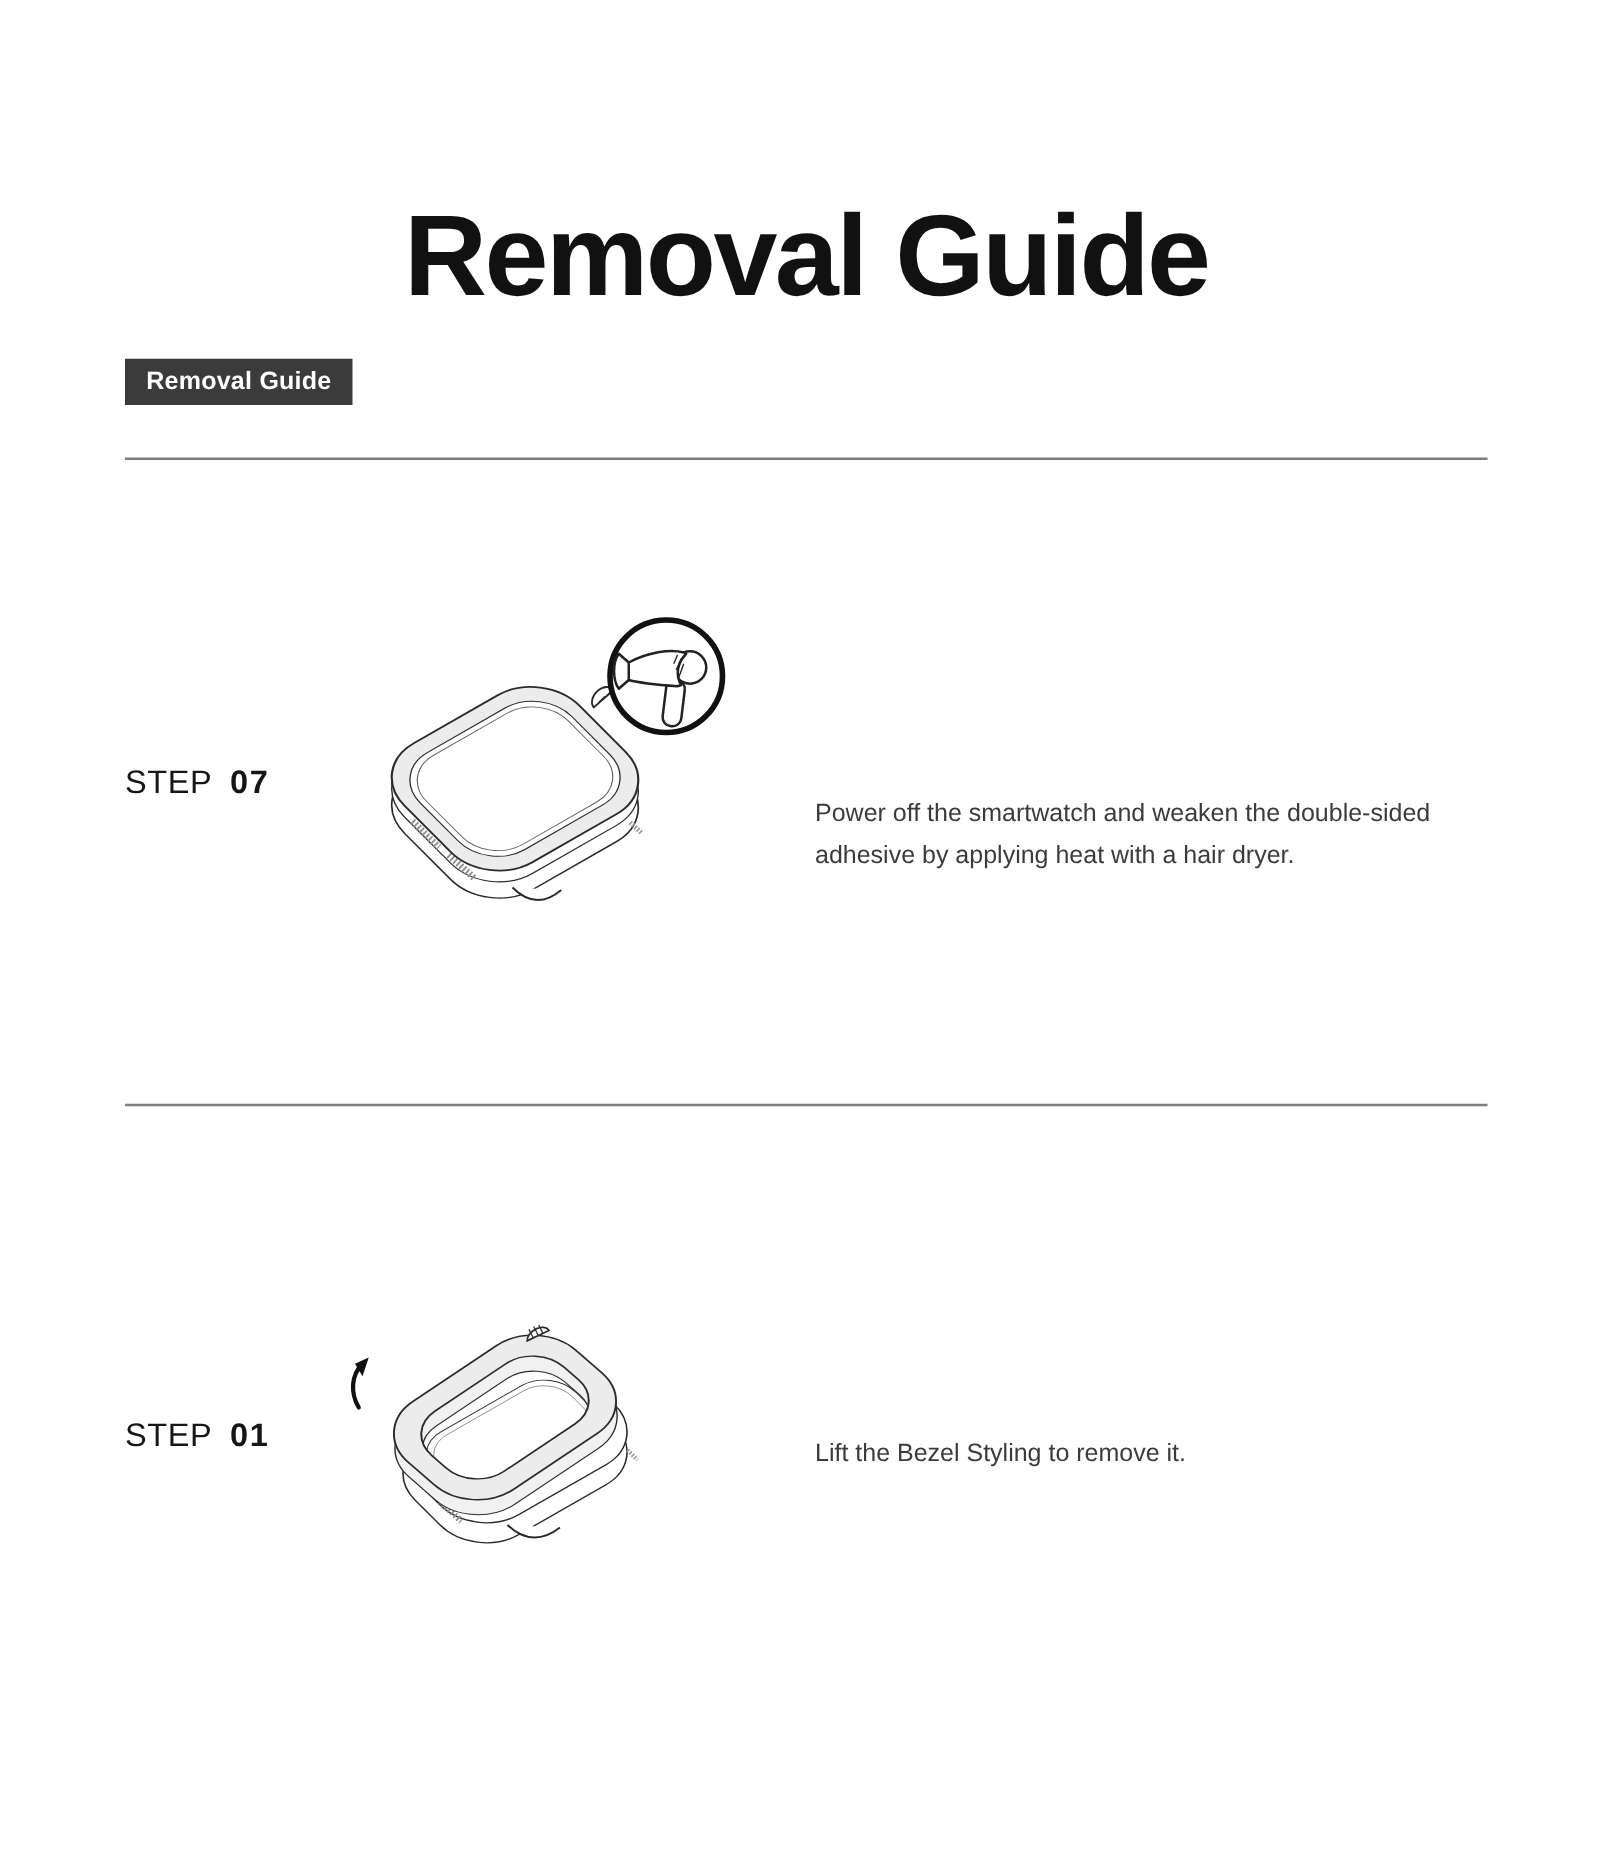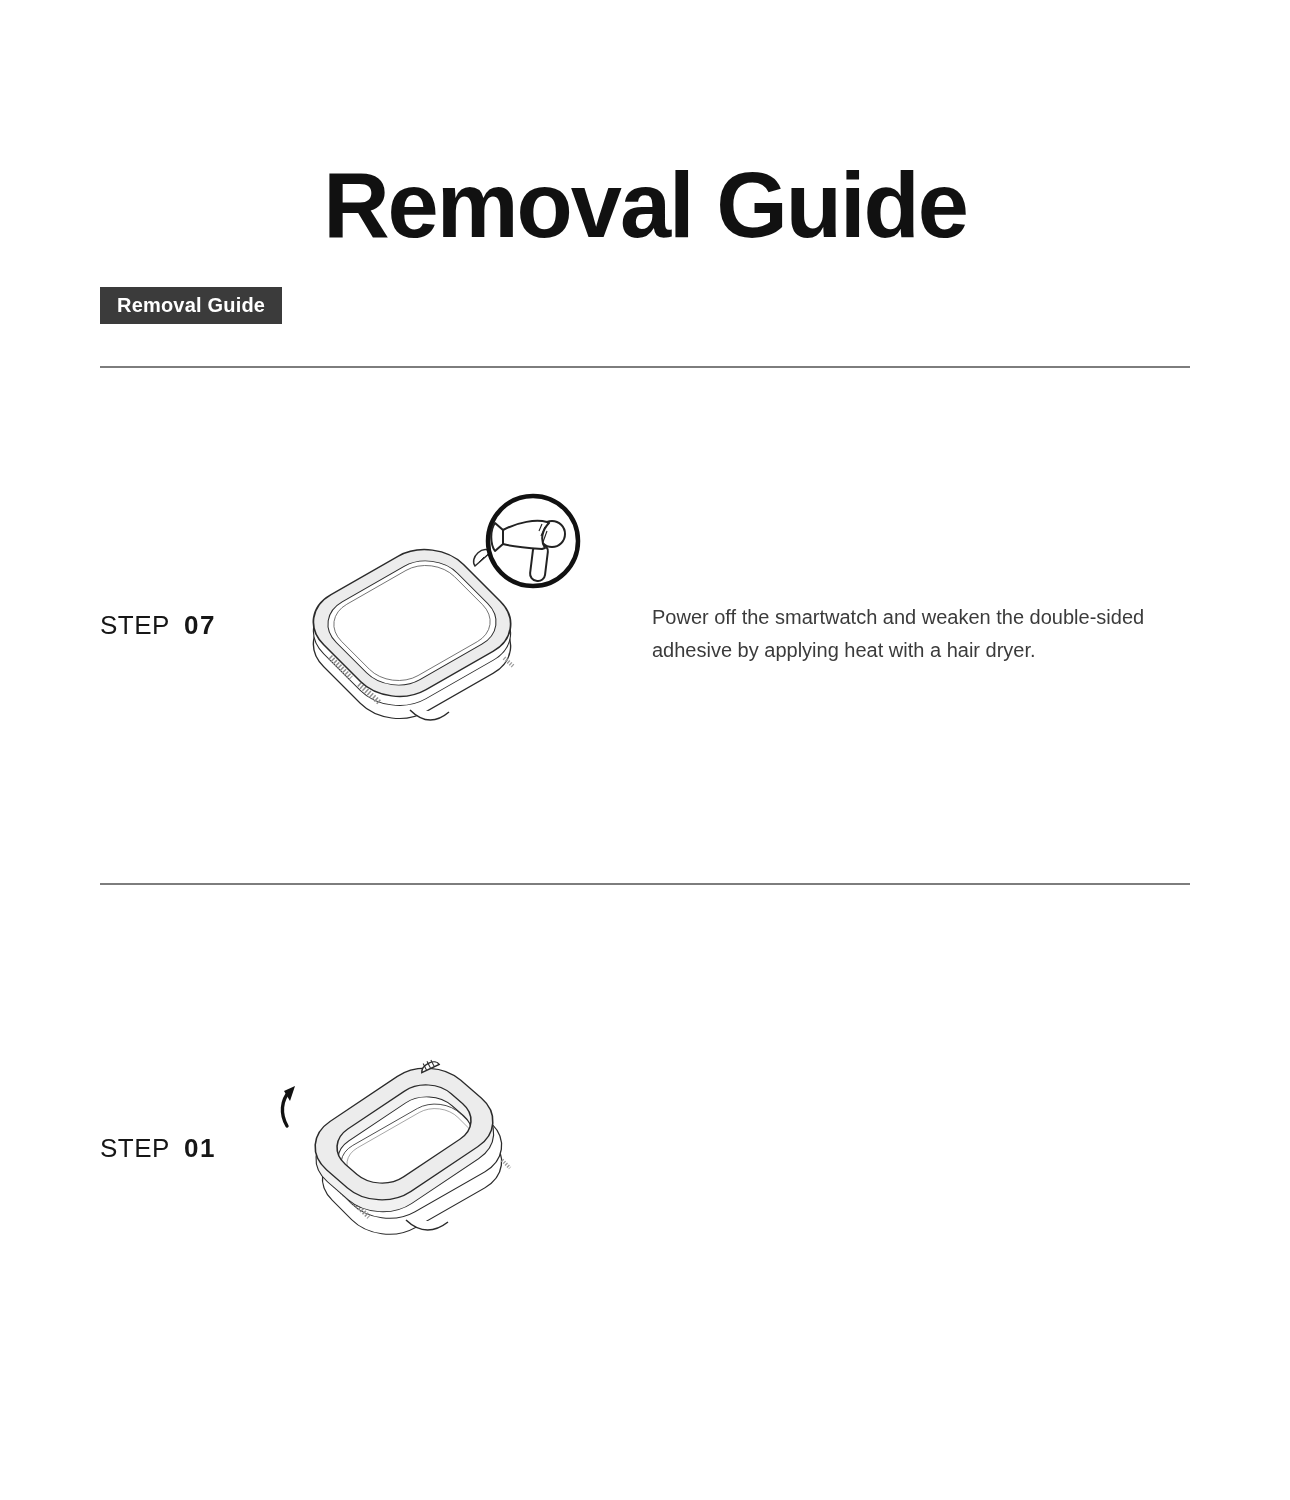--- a/index.html
+++ b/index.html
@@ -24,21 +24,21 @@
     position:absolute;left:100px;font-size:26px;line-height:30px;color:#161616;
     letter-spacing:0.5px;white-space:nowrap;
   }
   .step-label .num{font-weight:700;margin-left:14px;letter-spacing:1.5px;}
   .step-label-1{top:610px;}
   .step-label-2{top:1133px;}
   .step-text{
     position:absolute;left:652px;width:545px;
     font-size:20px;line-height:33px;color:#3b3b3b;
   }
-  .step-text-1{top:581px;}
+  .step-text-1{top:615px;}
   .step-text-2{top:1127px;}
   .illu{position:absolute;}
   .illu-1{left:290px;top:482px;}
   .illu-2{left:276px;top:1050px;}
 </style>
 </head>
 <body>
 
 <div class="page">
 
@@ -156,16 +156,17 @@
         </g>
       </g>
     </g>
 
     <g>
       <path d="M 11 76 C 4 64 5 50 14 41" fill="none" stroke="#111111" stroke-width="3.4" stroke-linecap="round"></path>
       <polygon points="19,36 8,41 14,51" fill="#111111"></polygon>
     </g>
   </svg>
 
+  <p class="step-text step-text-2">Lift the Bezel Styling to remove it.</p>
 
   <div class="rule rule-3"></div>
 
 </div>
 
 </body></html>

